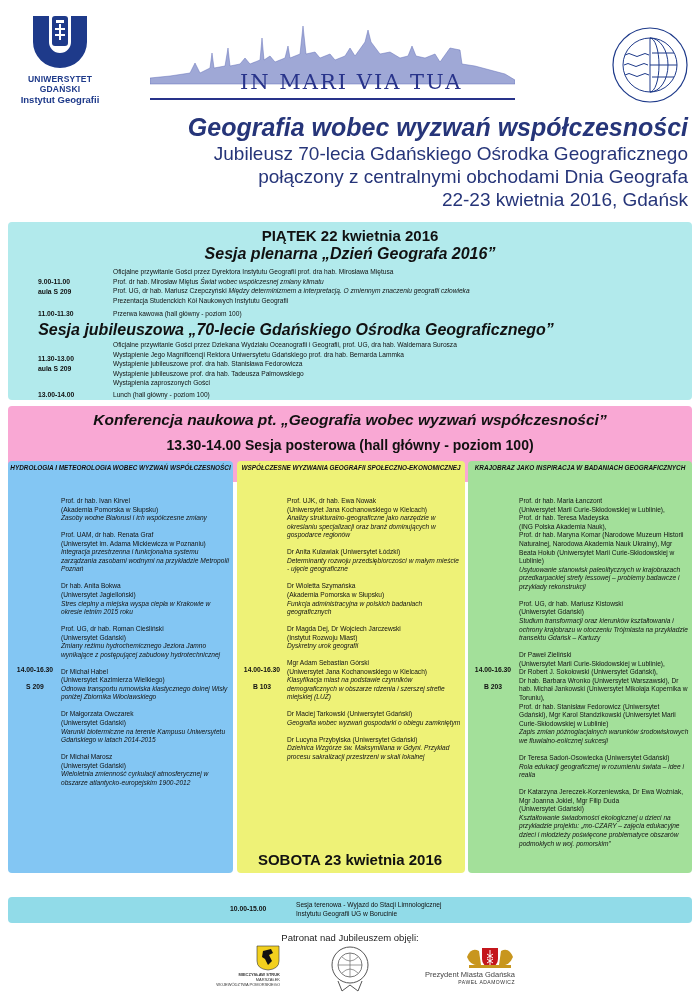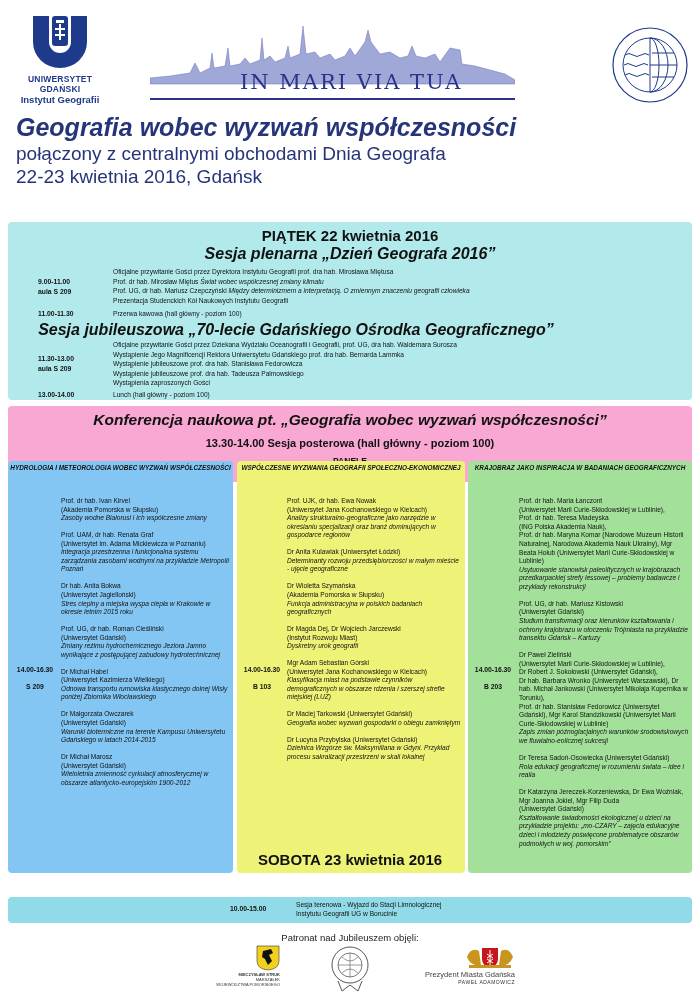--- a/index.html
+++ b/index.html
@@ -8,35 +8,35 @@
   .ug-logo { position: absolute; left: 10px; top: 12px; width: 100px; text-align: center; }
   .ug-mark { width: 62px; height: 56px; margin: 0 auto; position: relative; }
   .ug-mark svg { width: 62px; height: 56px; }
   .ug-name { font-size: 8.5px; font-weight: bold; color: #1e3a8a; letter-spacing: 0.2px; margin-top: 6px; }
   .ug-inst { font-size: 9.5px; font-weight: bold; color: #1e3a8a; }
   .skyline { position: absolute; left: 150px; top: 18px; width: 365px; height: 82px; }
   .motto { position: absolute; left: 240px; top: 70px; font-family: "DejaVu Serif", serif; font-size: 21px; color: #28338a; letter-spacing: 2px; }
   .motto-line { position: absolute; left: 150px; top: 98px; width: 365px; height: 2px; background: #28338a; }
   .wog-logo { position: absolute; left: 610px; top: 25px; width: 80px; height: 80px; }
 
-  .titles { position: absolute; left: 0; top: 112px; width: 688px; text-align: left; color: #263579; padding-left: 16px; }
+  .titles { position: absolute; left: 0; top: 112px; width: 688px; text-align: right; color: #263579; padding-left: 16px; }
   .title-main { font-size: 25px; font-weight: bold; font-style: italic; line-height: 30px; }
   .title-sub { font-size: 19px; line-height: 23px; }
 
   .day1 { position: absolute; left: 8px; top: 222px; width: 684px; height: 178px; background: #b2eaec; border-radius: 4px; }
   .day-title { text-align: center; font-weight: bold; font-size: 15px; line-height: 17px; }
   .sess-title { text-align: center; font-weight: bold; font-style: italic; font-size: 16px; line-height: 19px; }
   .sched-row { position: absolute; left: 0; width: 684px; font-size: 6.6px; line-height: 9.5px; }
   .sched-time { position: absolute; left: 30px; width: 50px; font-weight: bold; font-size: 6.8px; }
   .sched-body { position: absolute; left: 105px; width: 570px; }
   .sched-body i { font-style: italic; }
 
   .conf { position: absolute; left: 8px; top: 406px; width: 684px; height: 76px; background: #f9a8d4; border-radius: 4px; text-align: center; }
   .conf-title { font-size: 15.5px; font-weight: bold; font-style: italic; line-height: 20px; margin-top: 4px; }
-  .conf-poster { font-size: 11px; font-weight: bold; margin-top: 7px; }
+  .conf-poster { font-size: 14px; font-weight: bold; margin-top: 7px; }
   .conf-panele { font-size: 8.5px; font-weight: bold; margin-top: 7px; }
 
   .panel { position: absolute; top: 461px; height: 412px; border-radius: 4px; }
   .panel-head { height: 20px; text-align: center; font-size: 6.4px; font-weight: bold; font-style: italic; line-height: 8.5px; padding-top: 3px; }
   .panel-blue { left: 8px; width: 225px; background: #83c6f3; }
   .panel-yellow { left: 237px; width: 228px; background: #eef277; }
   .panel-green { left: 468px; width: 224px; background: #a3e09a; }
   .panel-loc { position: absolute; font-size: 6.8px; font-weight: bold; text-align: center; width: 50px; line-height: 9px; }
   .talks { position: absolute; font-size: 6.6px; line-height: 8.6px; }
   .talk { margin-bottom: 8.3px; }
@@ -82,20 +82,21 @@
     <circle cx="40" cy="40" r="37" fill="none" stroke="#1e3a8a" stroke-width="1.2"></circle>
     <circle cx="40" cy="40" r="27" fill="none" stroke="#1e3a8a" stroke-width="1"></circle>
     <path d="M40 13 V67 M40 13 A18 27 0 0 1 40 67 M40 13 A9 27 0 0 1 40 67" fill="none" stroke="#1e3a8a" stroke-width="1"></path>
     <path d="M15 30 q4 -3 8 0 t8 0 t8 0 M14 40 q4 -3 8 0 t8 0 t8 0 M15 50 q4 -3 8 0 t8 0 t8 0" fill="none" stroke="#1e3a8a" stroke-width="1"></path>
     <path d="M40 40 H67 M42 28 H64 M42 52 H64" stroke="#1e3a8a" stroke-width="1"></path>
   </svg>
 </div>
 
 <div class="titles">
   <div class="title-main">Geografia wobec wyzwań współczesności</div>
+  <div class="title-sub">Jubileusz 70-lecia Gdańskiego Ośrodka Geograficznego</div>
   <div class="title-sub">połączony z centralnymi obchodami Dnia Geografa</div>
   <div class="title-sub">22-23 kwietnia 2016, Gdańsk</div>
 </div>
 
 <div class="day1">
   <div class="day-title" style="margin-top:5px">PIĄTEK 22 kwietnia 2016</div>
   <div class="sess-title">Sesja plenarna „Dzień Geografa 2016”</div>
 
   <div class="sched-row" style="top:45px">
     <div class="sched-time" style="top:10px">

